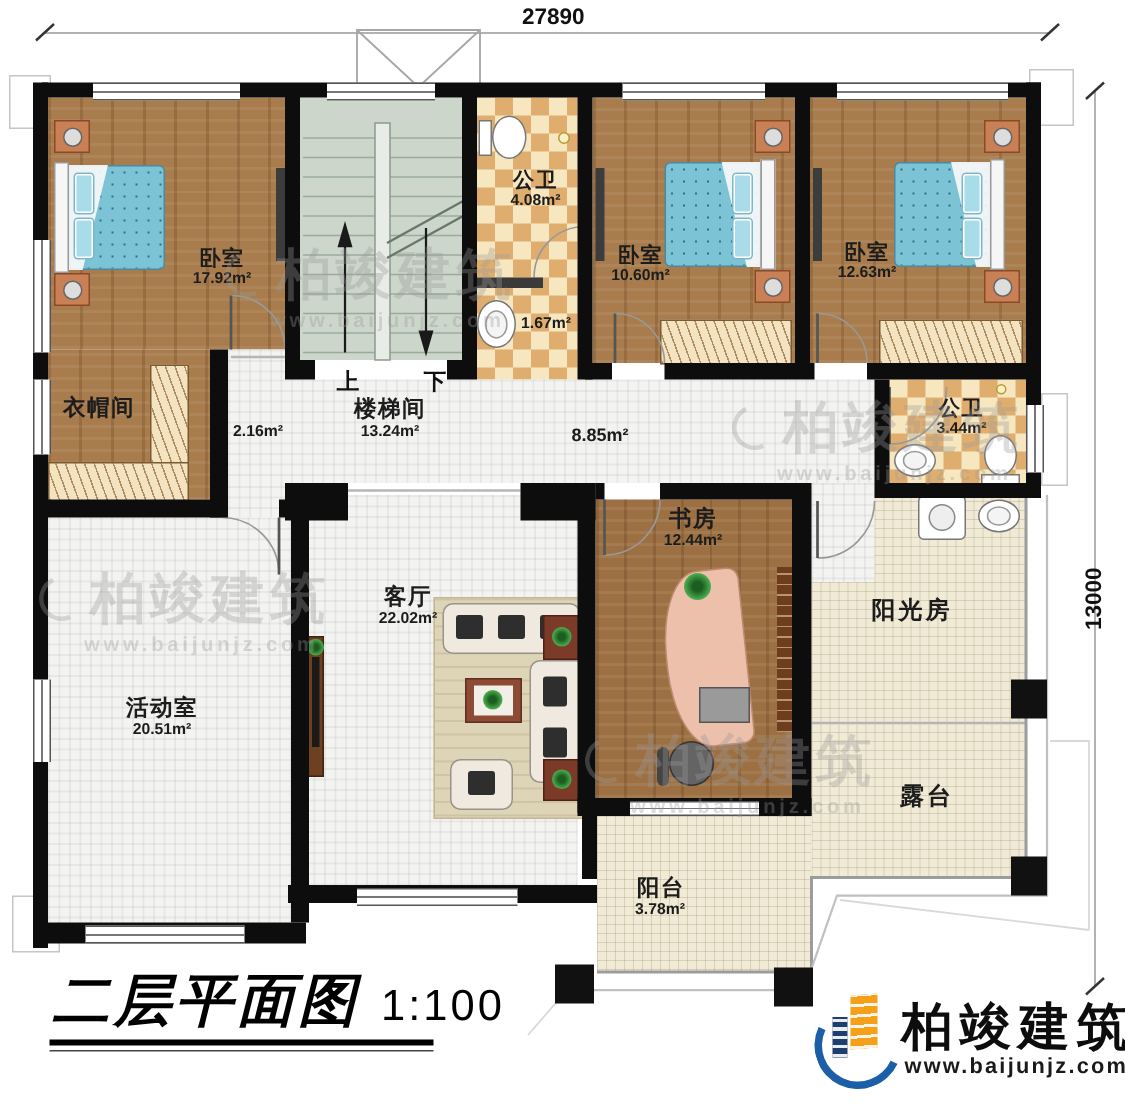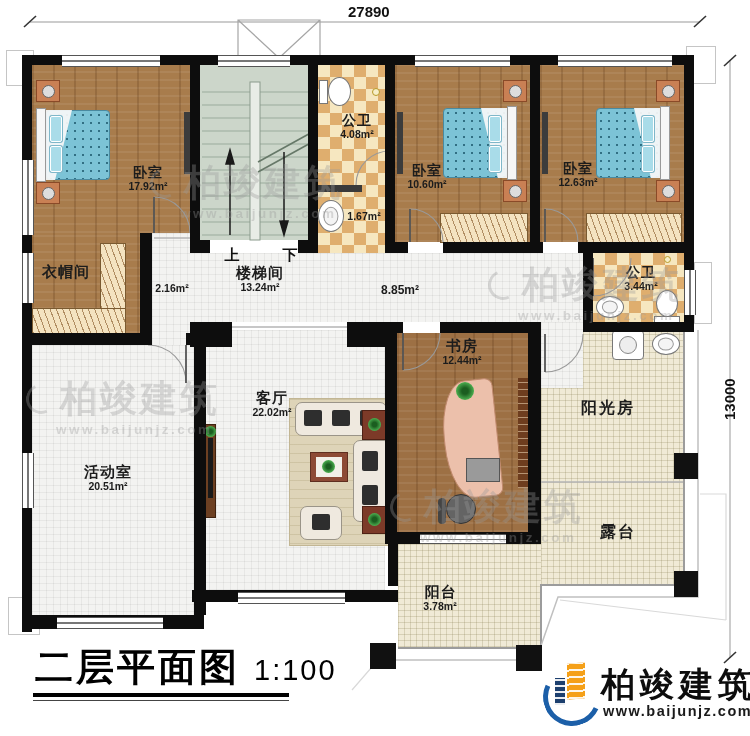--- a/index.html
+++ b/index.html
@@ -79,21 +79,21 @@
   .dimt{position:absolute;font-size:15px;font-weight:700;color:#111;}
   
   .wm{position:absolute;opacity:.34;color:#9a9a9a;text-align:left;pointer-events:none;}
   .wm-row{display:flex;align-items:center;gap:4px;}
   .wm-swoosh{display:inline-block;width:24px;height:24px;border:3px solid #9a9a9a;border-radius:50%;
     border-top-color:transparent;border-right-color:transparent;transform:rotate(20deg);}
   .wm-text{font-size:37px;font-weight:900;letter-spacing:3px;}
   .wm-url{font-size:13.5px;font-weight:700;letter-spacing:2.5px;margin:-2px 0 0 30px;}
   
   .title-row{position:absolute;left:35px;top:642px;color:#000;white-space:nowrap;}
-  .title-main{font-size:38px;font-weight:700;letter-spacing:3px;}
+  .title-main{font-size:38px;font-weight:700;letter-spacing:3px;font-style:italic;}
   .title-scale{font-size:29px;font-weight:400;margin-left:14px;letter-spacing:2px;}
   .title-rule{position:absolute;left:33px;top:693px;width:256px;height:3px;border-top:4px solid #000;border-bottom:1px solid #444;}
   .title-info{position:absolute;left:35px;top:703px;font-size:16.5px;color:#000;}
   .title-info span{margin-right:22px;}
   
   .logo-text{position:absolute;left:601px;top:662px;font-size:34px;font-weight:900;color:#0d0d0d;letter-spacing:5px;white-space:nowrap;}
   .logo-url{position:absolute;left:603px;top:703px;font-size:14.5px;font-weight:700;color:#1a1a1a;letter-spacing:1.5px;}
   .lg-swoosh{position:absolute;left:543px;top:668px;width:48px;height:48px;border:5px solid transparent;
     border-left-color:#1c5fa8;border-bottom-color:#1c5fa8;border-radius:50%;transform:rotate(-20deg);}
   .lg-b1{position:absolute;left:567px;top:663px;width:18px;height:36px;background:#f5a018;transform:skewY(-4deg);

